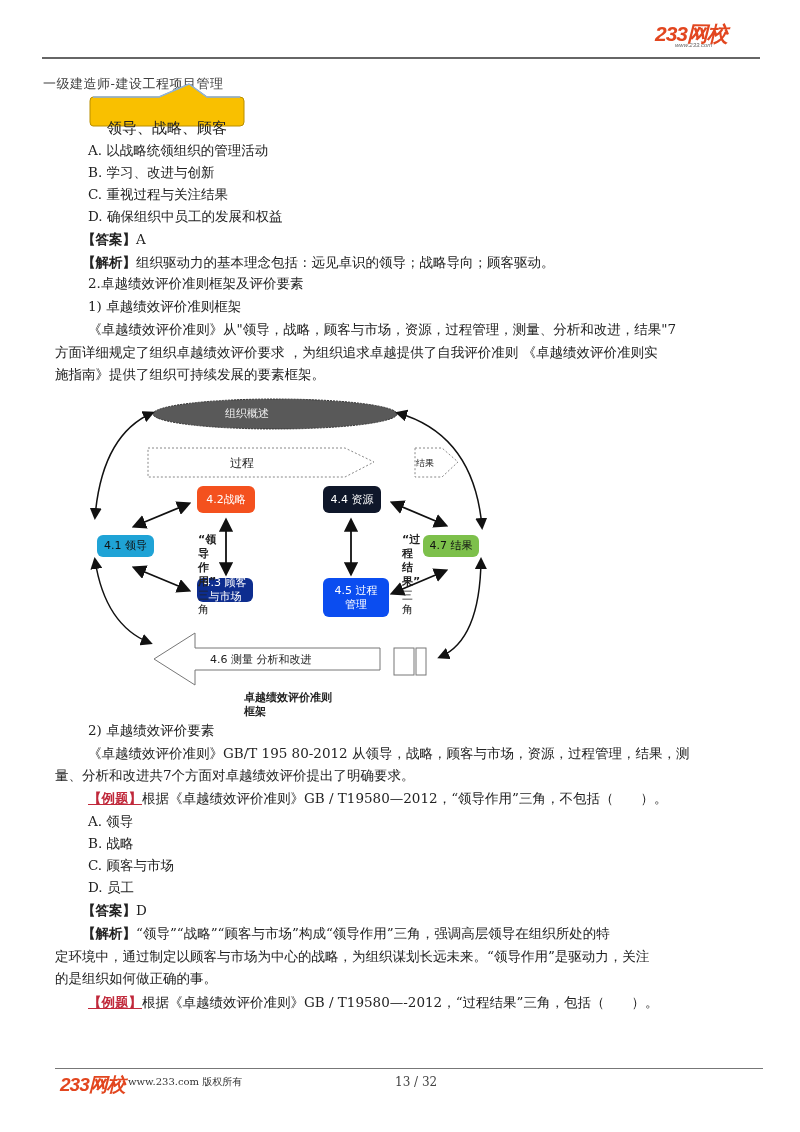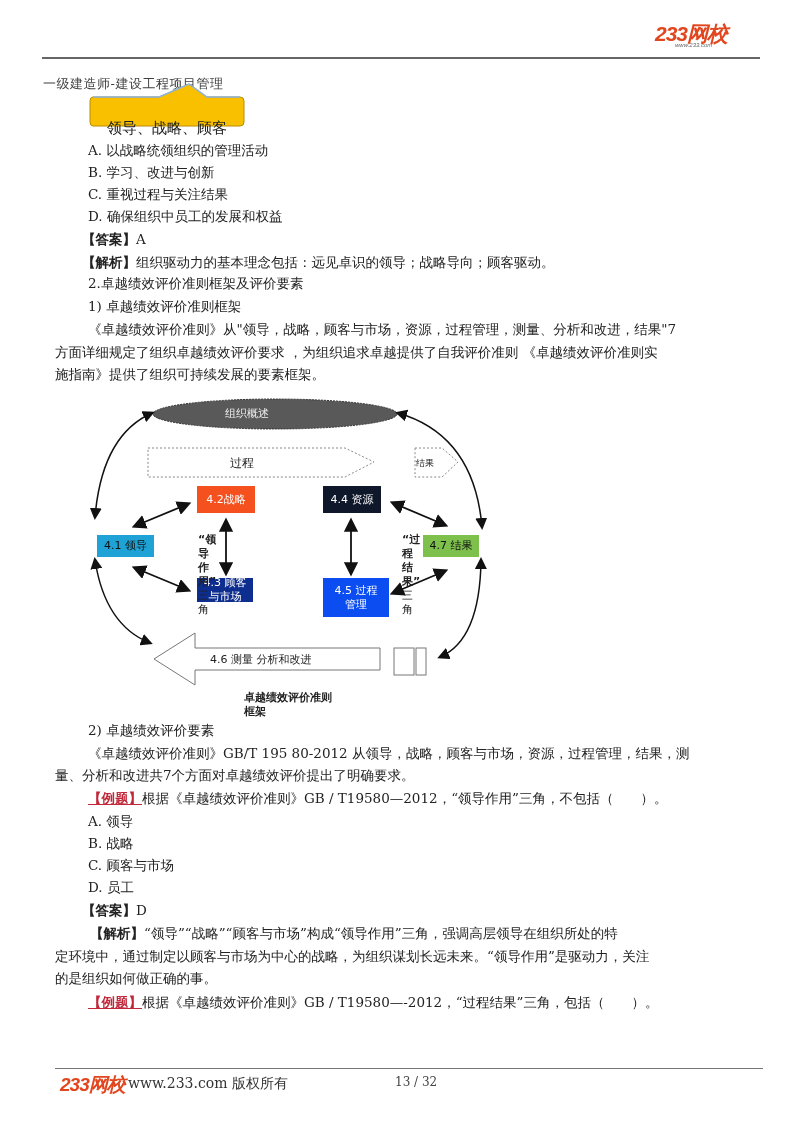--- a/index.html
+++ b/index.html
@@ -16,27 +16,27 @@
   .tag-wrap svg { position: absolute; left: 0; top: 0; }
   .tag-text { position: absolute; left: 0; top: 36px; width: 156px; text-align: center; font-family: "DejaVu Sans", sans-serif; font-size: 15px; color: #222; }
 
   .line { position: absolute; left: 88px; font-size: 13.5px; line-height: 20px; white-space: nowrap; color: #222; }
   .line.full { left: 55px; }
   .bracket { font-weight: bold; }
   .example-tag { color: #c0283a; font-weight: bold; text-decoration: underline; }
 
   .diagram { position: absolute; left: 80px; top: 395px; width: 440px; height: 320px; }
   .diagram svg { position: absolute; left: 0; top: 0; }
-  .d-box { position: absolute; font-family: "DejaVu Sans", sans-serif; font-size: 11px; text-align: center; color: #fff; display: flex; align-items: center; justify-content: center; line-height: 14px; }
+  .d-box { position: absolute; font-family: "DejaVu Sans", sans-serif; font-size: 11px; text-align: center; color: #fff; display: flex; align-items: center; justify-content: center; line-height: 14px; border-radius: 6px; }
   .d-label { position: absolute; font-family: "DejaVu Sans", sans-serif; font-size: 11px; text-align: left; color: #222; line-height: 14px; }
   .d-bold { font-weight: bold; padding-left: 44px; }
 
   .rule-bottom { position: absolute; left: 55px; top: 1068px; width: 708px; height: 1px; background: #777; }
   .footer-logo { left: 60px; top: 1072px; font-size: 19px; }
-  .footer-text { position: absolute; left: 128px; top: 1075px; font-size: 14px; color: #333; }
+  .footer-text { position: absolute; left: 128px; top: 1075px; font-size: 10px; color: #333; }
   .footer-page { position: absolute; left: 395px; top: 1075px; font-size: 12px; color: #444; }
 </style>
 </head>
 <body>
 
 <div class="header-title">一级建造师-建设工程项目管理</div>
 <div class="logo logo-top">233网校</div>
 <div class="logo-url">www.233.com</div>
 <div class="rule-top"></div>
 
@@ -136,21 +136,21 @@
 <div class="line" style="top:788px;left:88px">
   <span class="example-tag">【例题】</span><span>根据《卓越绩效评价准则》GB / T19580—2012，“领导作用”三角，不包括（　　）。</span>
 </div>
 <div class="line" style="top:811px">A. 领导</div>
 <div class="line" style="top:833px">B. 战略</div>
 <div class="line" style="top:855px">C. 顾客与市场</div>
 <div class="line" style="top:877px">D. 员工</div>
 <div class="line" style="top:900px;left:82px">
   <span class="bracket">【答案】</span><span>D</span>
 </div>
-<div class="line" style="top:923px;left:90px">
+<div class="line" style="top:923px;left:82px">
   <span class="bracket">【解析】</span><span>“领导”“战略”“顾客与市场”构成“领导作用”三角，强调高层领导在组织所处的特</span>
 </div>
 <div class="line full" style="top:946px">定环境中，通过制定以顾客与市场为中心的战略，为组织谋划长远未来。“领导作用”是驱动力，关注</div>
 <div class="line full" style="top:968px">的是组织如何做正确的事。</div>
 
 <div class="line" style="top:992px;left:88px">
   <span class="example-tag">【例题】</span><span>根据《卓越绩效评价准则》GB / T19580—-2012，“过程结果”三角，包括（　　）。</span>
 </div>
 
 <div class="rule-bottom"></div>

